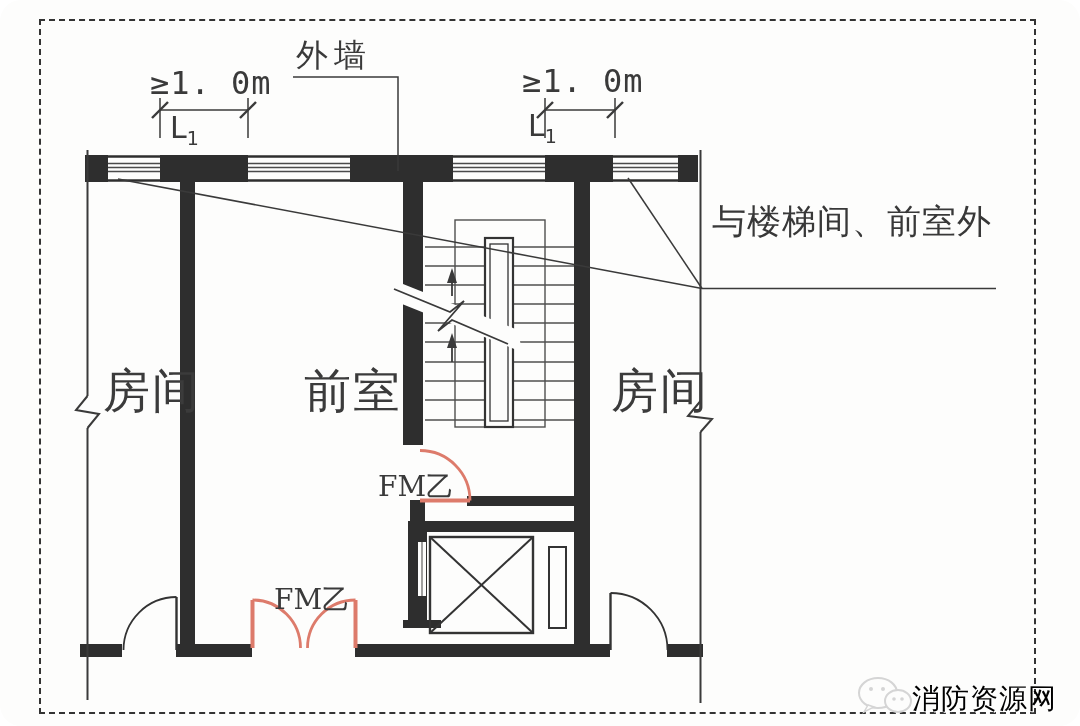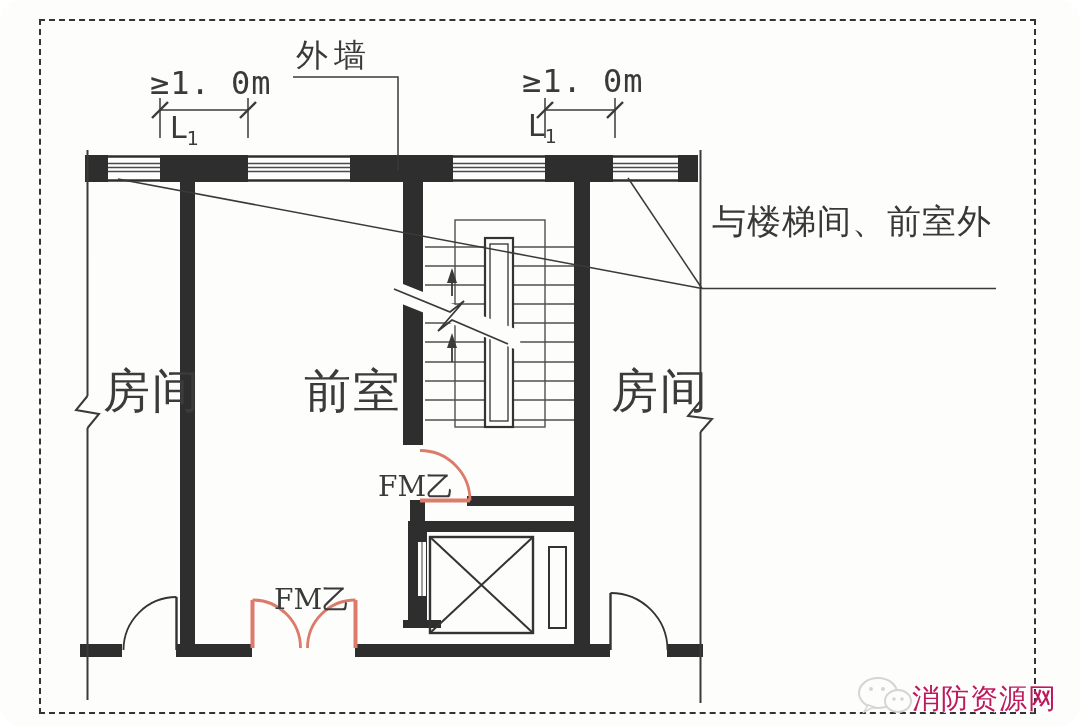--- a/index.html
+++ b/index.html
@@ -21,21 +21,21 @@
   .room-left{left:103px;top:360px;}
   .room-ante{left:284px;top:360px;margin-left:20px;}
   .room-right{left:611px;top:360px;}
   .fm{font-family:"DejaVu Serif",serif;font-size:28px;color:#3a3a3a;margin-top:12px;}
   .fm-single{left:378px;top:456px;}
   .fm-double{left:274px;top:569px;}
   .annotation{left:712px;top:198px;width:335px;font-size:34px;line-height:47.5px;
               letter-spacing:1px;color:#383838;}
   .wm-brand{left:766px;top:604px;font-family:"DejaVu Serif",serif;font-weight:bold;
             font-size:98px;line-height:1;letter-spacing:22px;color:rgba(208,186,179,0.42);z-index:2;}
-  .wm-site{left:912px;top:680px;font-size:28px;letter-spacing:1px;color:#be185d;
+  .wm-site{left:912px;top:680px;font-size:28px;letter-spacing:1px;color:#000000;
            text-shadow:1px 1px 0 #ffffff;z-index:5;}
   .wm-icon{position:absolute;left:856px;top:676px;z-index:5;}
 </style>
 </head>
 <body>
 
 <div class="canvas">
 
   <div class="dashed-border"></div>
 

